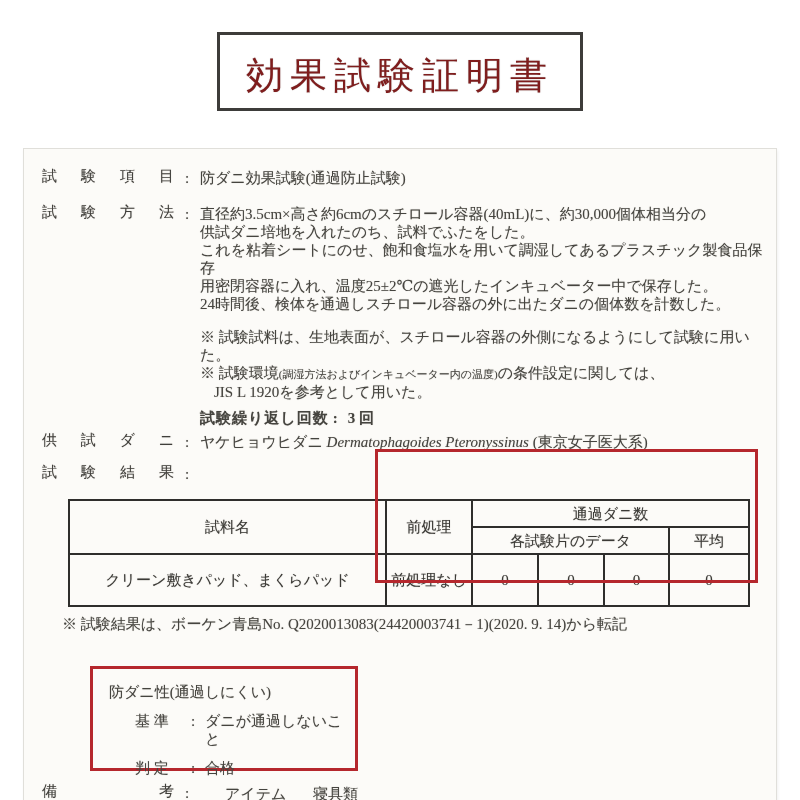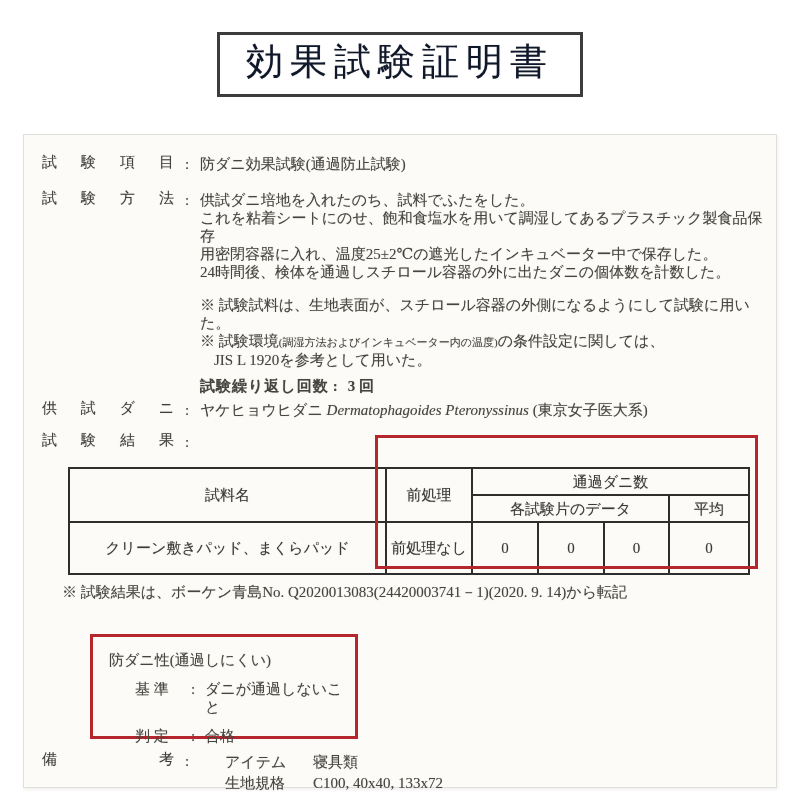--- a/index.html
+++ b/index.html
@@ -13,24 +13,24 @@
   body{
     width:800px;height:800px;background:#ffffff;
     font-family:"Liberation Serif","DejaVu Serif",serif;
     color:var(--ink);
     overflow:hidden;
   }
   .title-wrap{ text-align:center; padding-top:32px; }
   .title-box{
     display:inline-block;
     border:3px solid #3d3c3a;
-    padding:2px 26px 7px 26px;
+    padding:16px 26px 7px 26px;
     font-size:37px;
     letter-spacing:7px;
-    color:#0f172a;
+    color:#7f1d1d;
     text-shadow:0 0 1px rgba(80,76,70,.45);
   }
   .page{
     position:relative;
     width:754px;height:654px;
     margin:37px auto 0 auto;
     background:#fcfbf8;
     border:1px solid #e0dfda;
     box-shadow:1px 2px 3px rgba(0,0,0,.06);
     padding:20px 0 0 18px;
@@ -111,20 +111,21 @@
   <div class="frow">
     <span class="flabel">試験項目</span>
     <span class="fcolon">:</span>
     <span class="fvalue">防ダニ効果試験(通過防止試験)</span>
   </div>
 
   <div class="frow m-18">
     <span class="flabel">試験方法</span>
     <span class="fcolon">:</span>
     <div class="fvalue">
+      <div>直径約3.5cm×高さ約6cmのスチロール容器(40mL)に、約30,000個体相当分の</div>
       <div>供試ダニ培地を入れたのち、試料でふたをした。</div>
       <div>これを粘着シートにのせ、飽和食塩水を用いて調湿してあるプラスチック製食品保存</div>
       <div>用密閉容器に入れ、温度25±2℃の遮光したインキュベーター中で保存した。</div>
       <div>24時間後、検体を通過しスチロール容器の外に出たダニの個体数を計数した。</div>
       <div class="notes">
         <div>※ 試験試料は、生地表面が、スチロール容器の外側になるようにして試験に用いた。</div>
         <div><span>※ 試験環境</span><span class="note-small">(調湿方法およびインキュベーター内の温度)</span><span>の条件設定に関しては、</span></div>
         <div class="note-cont">JIS L 1920を参考として用いた。</div>
       </div>
       <div class="repeat-line">

